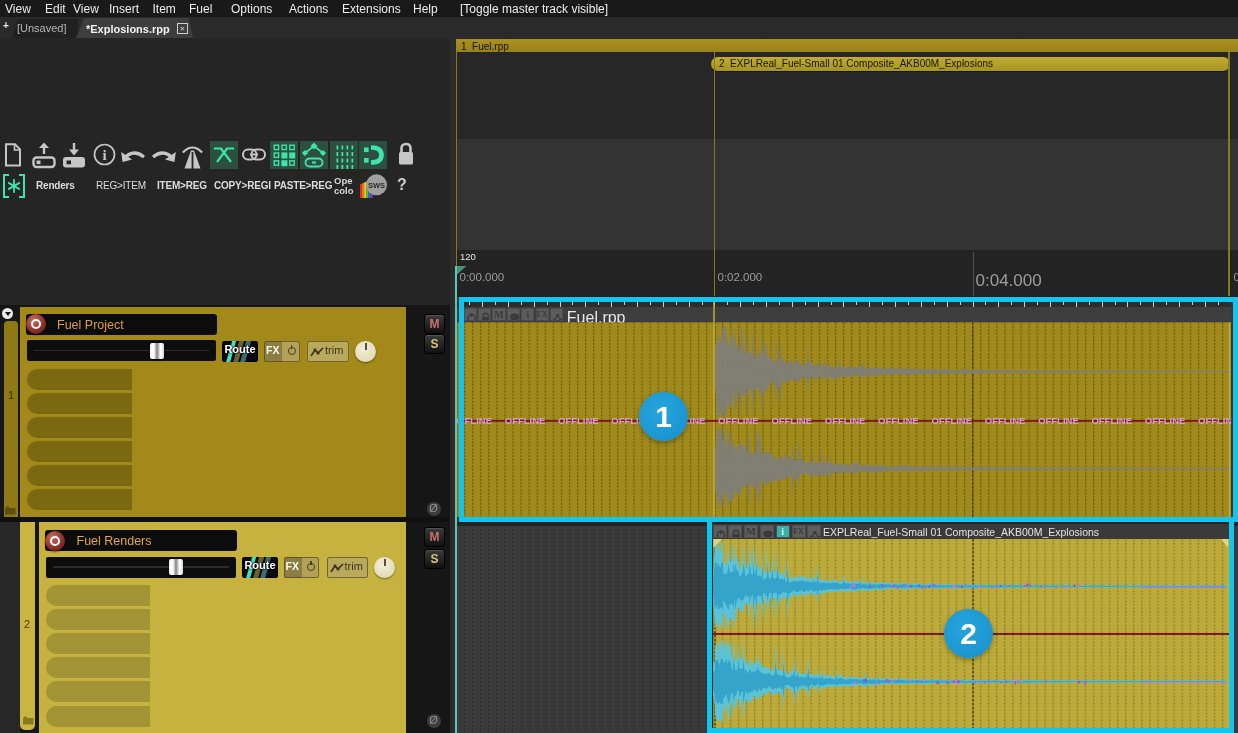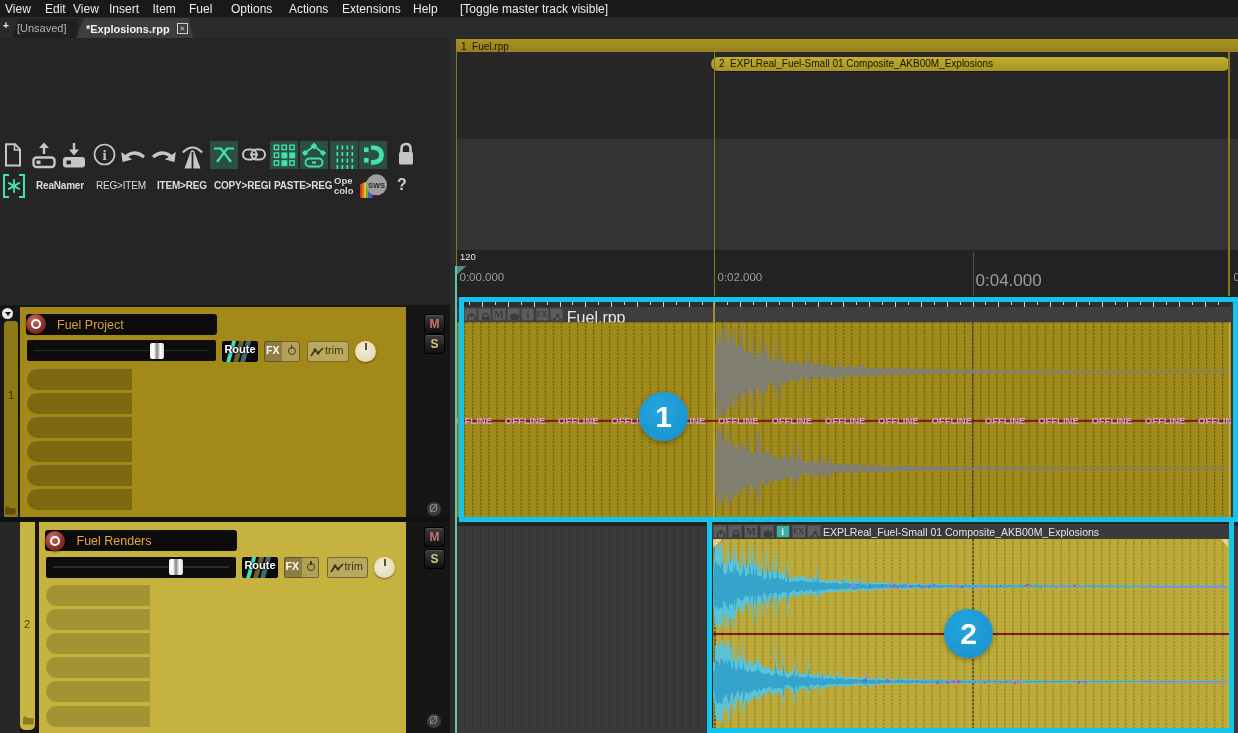--- a/index.html
+++ b/index.html
@@ -123,21 +123,21 @@
     <path d="M3.5,10 L3.5,6.5 Q3.5,2 8,2 Q12.5,2 12.5,6.5 L12.5,10" fill="none" stroke="#c6c6c6" stroke-width="2.6"></path>
     <rect x="1" y="10" width="14" height="12.5" rx="1.5" fill="#c6c6c6"></rect>
   </svg>
 <svg style="position:absolute;left:2px;top:173px;" width="24" height="26" viewBox="0 0 24 26">
     <path d="M7,2 L2,2 L2,24 L7,24" fill="none" stroke="#3fe3ad" stroke-width="2"></path>
     <path d="M17,2 L22,2 L22,24 L17,24" fill="none" stroke="#3fe3ad" stroke-width="2"></path>
     <rect x="11.1" y="6.2" width="1.8" height="13.6" fill="#3fe3ad" transform="rotate(0 12 13)"></rect>
     <rect x="11.1" y="6.2" width="1.8" height="13.6" fill="#3fe3ad" transform="rotate(60 12 13)"></rect>
     <rect x="11.1" y="6.2" width="1.8" height="13.6" fill="#3fe3ad" transform="rotate(120 12 13)"></rect>
   </svg>
-<div style="position:absolute;left:36px;top:179.5px;font-size:10px;font-weight:bold;color:#dcdcdc;letter-spacing:-0.2px">ReaNamer</div>
+<div style="position:absolute;left:36px;top:179.5px;font-size:10px;font-weight:bold;color:#dcdcdc;letter-spacing:-0.2px">Renders</div>
 <div style="position:absolute;left:96px;top:179.5px;font-size:10px;font-weight:normal;color:#dcdcdc;letter-spacing:-0.2px">REG&gt;ITEM</div>
 <div style="position:absolute;left:157px;top:179.5px;font-size:10px;font-weight:bold;color:#dcdcdc;letter-spacing:-0.2px">ITEM&gt;REG</div>
 <div style="position:absolute;left:214px;top:179.5px;font-size:10px;font-weight:bold;color:#dcdcdc;letter-spacing:-0.2px">COPY&gt;REGI</div>
 <div style="position:absolute;left:274px;top:179.5px;font-size:10px;font-weight:bold;color:#dcdcdc;letter-spacing:-0.2px">PASTE&gt;REG</div>
 <div style="position:absolute;left:334px;top:176px;font-size:9.5px;font-weight:bold;color:#d6d6d6;line-height:9.5px">Ope<br>colo</div>
 <div style="position:absolute;left:397px;top:176px;font-size:16px;font-weight:bold;color:#cfcfcf">?</div>
 <svg style="position:absolute;left:360px;top:174px;" width="28" height="25" viewBox="0 0 28 25">
     <rect x="0.0" y="10.0" width="2.1" height="14.0" fill="#e03020"></rect>
     <rect x="2.1" y="9.1" width="2.1" height="14.9" fill="#f07820"></rect>
     <rect x="4.2" y="8.2" width="2.1" height="15.8" fill="#f0d020"></rect>

